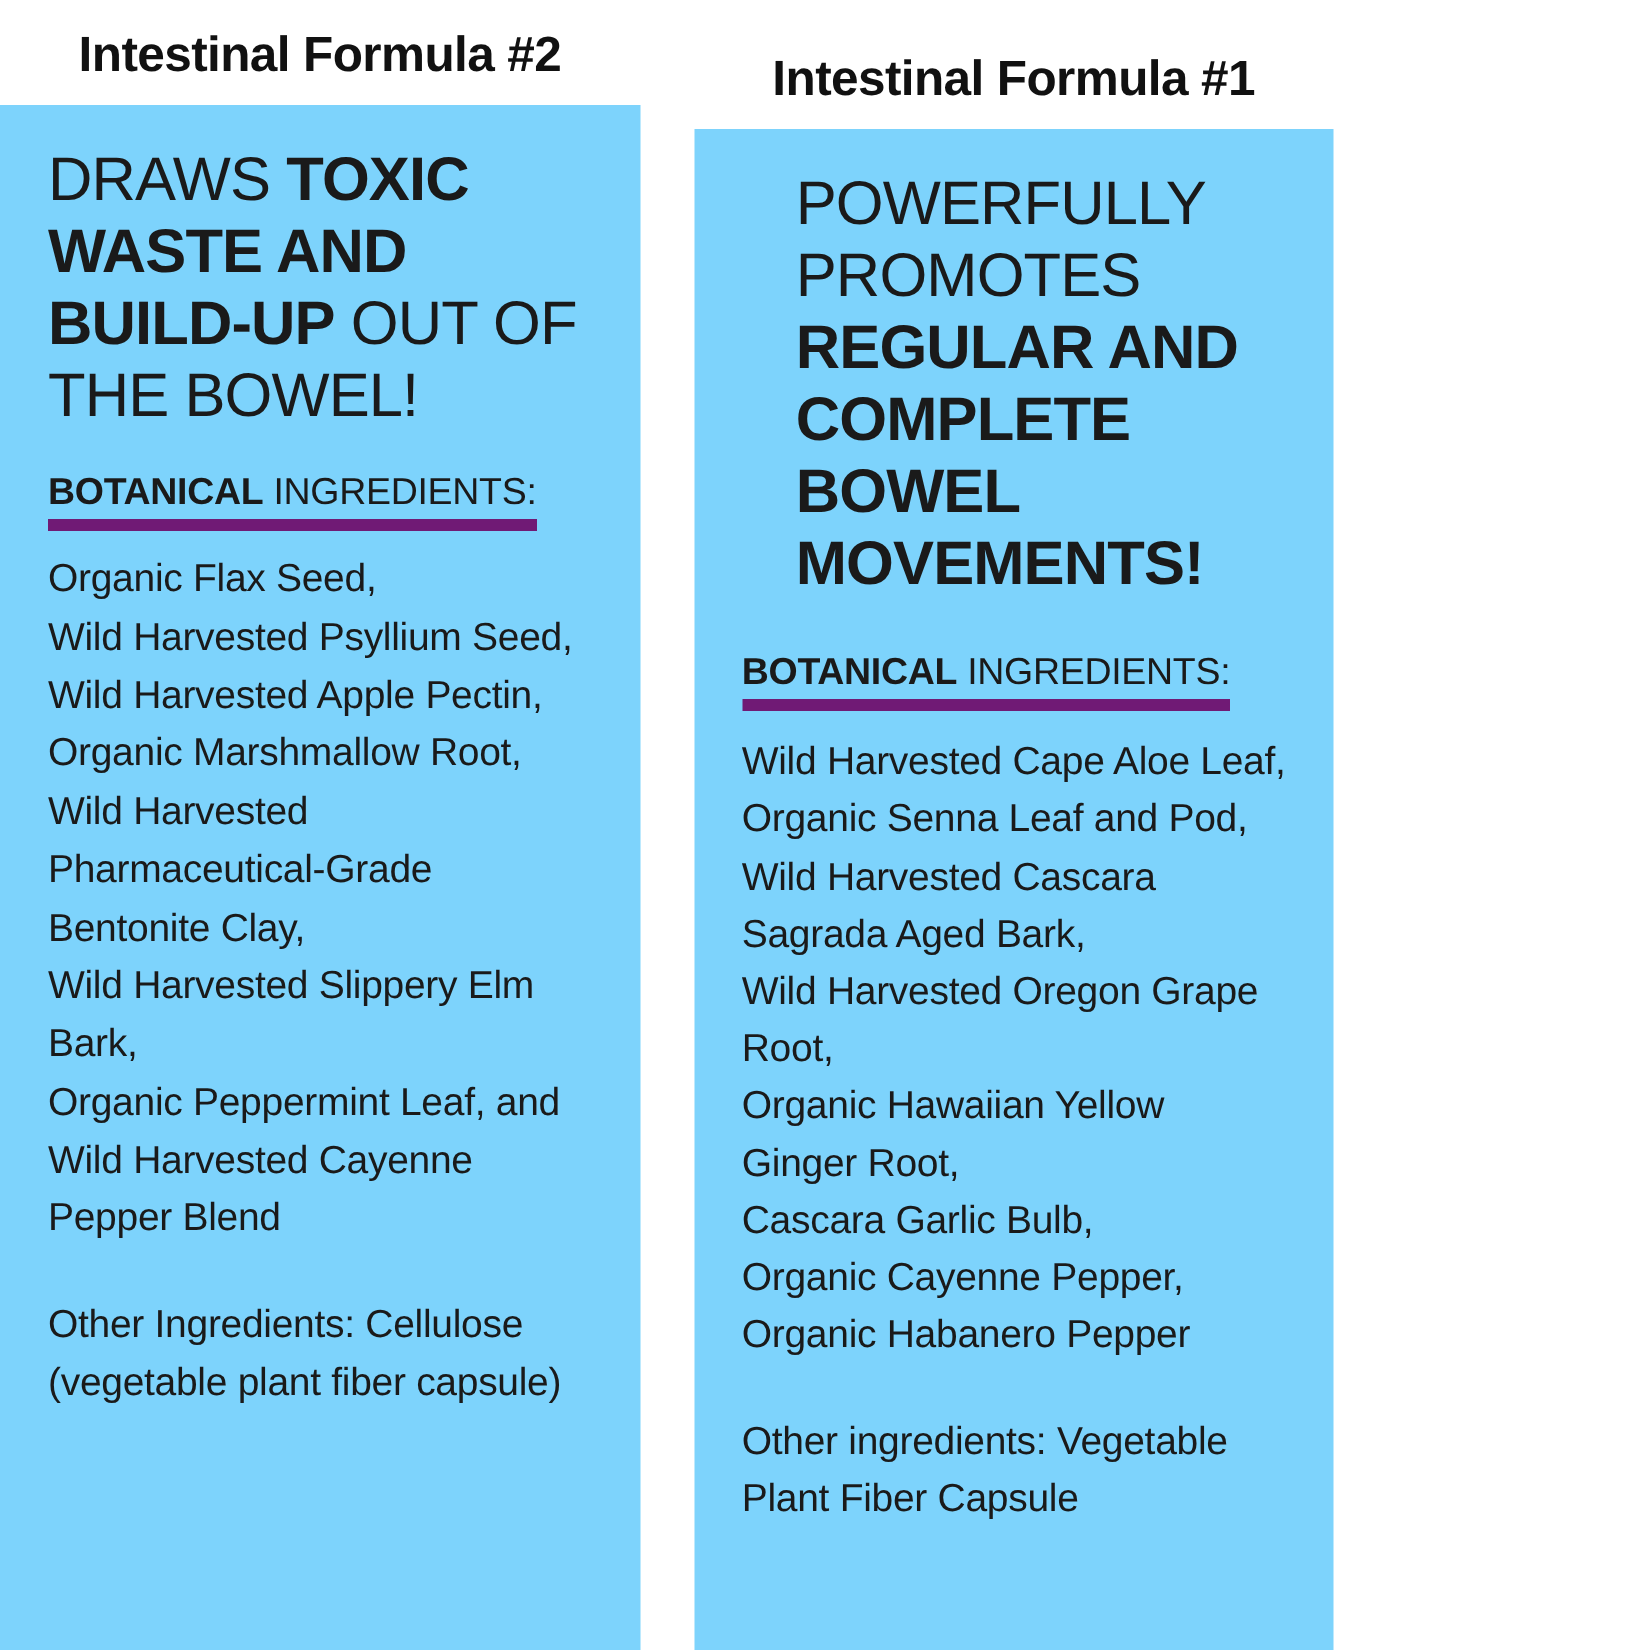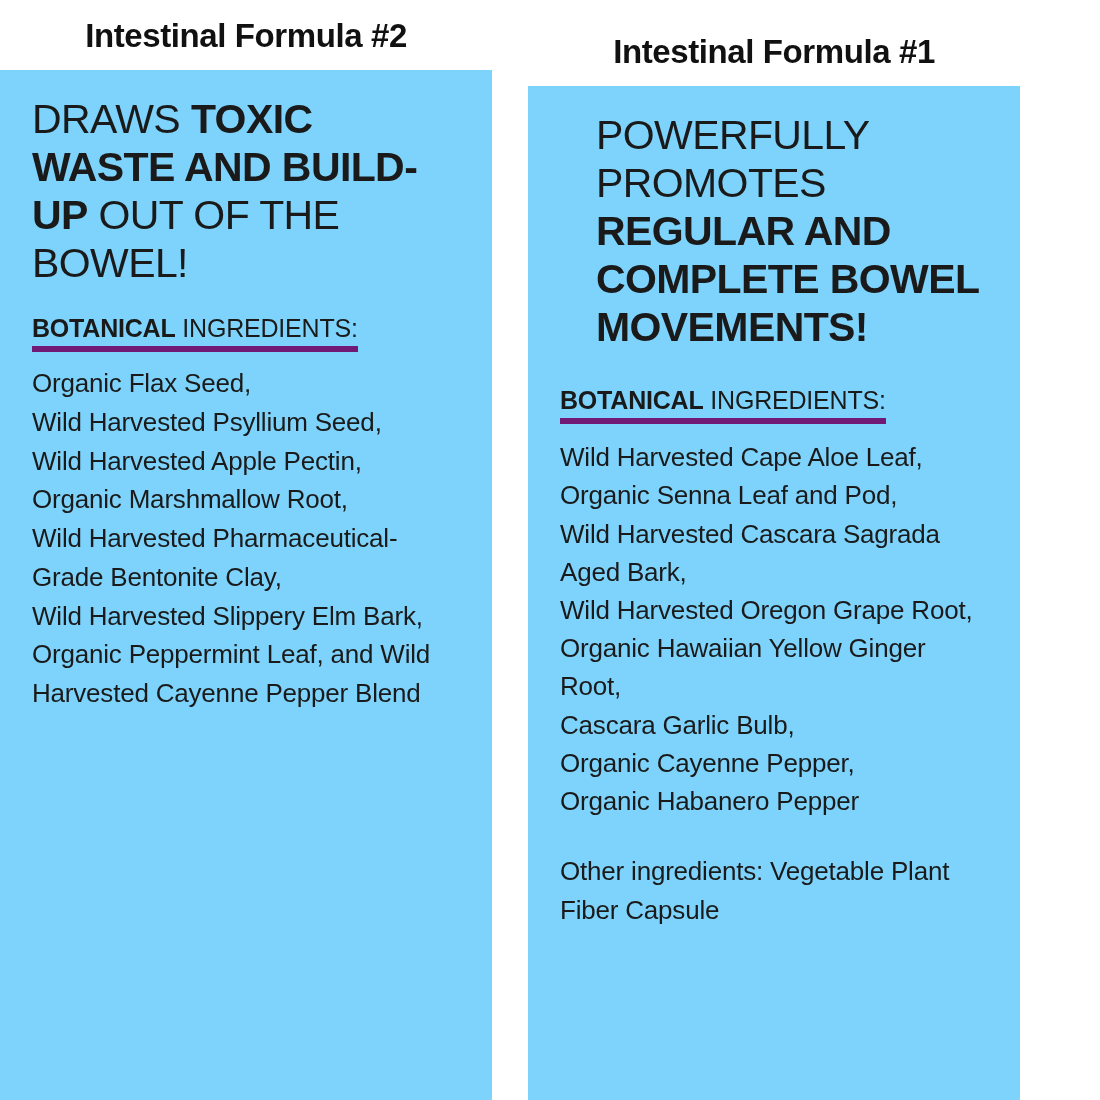--- a/index.html
+++ b/index.html
@@ -7,21 +7,21 @@
     padding: 0;
   }
   body {
     width: 1100px;
     height: 1100px;
     background: #ffffff;
     font-family: "Liberation Sans", sans-serif;
     overflow: hidden;
   }
   .page {
-    width: 1020px;
+    width: 889px;
     height: 1100px;
     display: flex;
     box-sizing: border-box;
   }
   .column {
     width: 550px;
     height: 1100px;
     box-sizing: border-box;
     display: flex;
     flex-direction: column;
@@ -62,21 +62,21 @@
   }
   .right .headline {
     margin-bottom: 34px;
     margin-left: 36px;
   }
   .section-label {
     font-size: 25px;
     color: #1a1a1a;
     letter-spacing: -0.2px;
     display: inline-block;
-    border-bottom: 6px solid #701a75;
+    border-bottom: 8px solid #701a75;
     padding-bottom: 3px;
     margin-bottom: 14px;
   }
   .section-label b {
     font-weight: bold;
   }
   .ingredients {
     font-size: 26px;
     line-height: 1.49;
     color: #1a1a1a;
@@ -114,20 +114,21 @@
       </div>
       <div class="ingredients">
         <div class="line">Organic Flax Seed,</div>
         <div class="line">Wild Harvested Psyllium Seed,</div>
         <div class="line">Wild Harvested Apple Pectin,</div>
         <div class="line">Organic Marshmallow Root,</div>
         <div class="line">Wild Harvested Pharmaceutical-Grade Bentonite Clay,</div>
         <div class="line">Wild Harvested Slippery Elm Bark,</div>
         <div class="line">Organic Peppermint Leaf, and Wild Harvested Cayenne Pepper Blend</div>
       </div>
+      <div class="other">Other Ingredients: Cellulose (vegetable plant fiber capsule)</div>
     </div>
   </div>
 
   <div class="column col-right right">
     <div class="card-title">Intestinal Formula #1</div>
     <div class="card-body">
       <div class="headline">
         <span>POWERFULLY PROMOTES </span><b>REGULAR AND COMPLETE BOWEL MOVEMENTS!</b><span></span>
       </div>
       <div>

